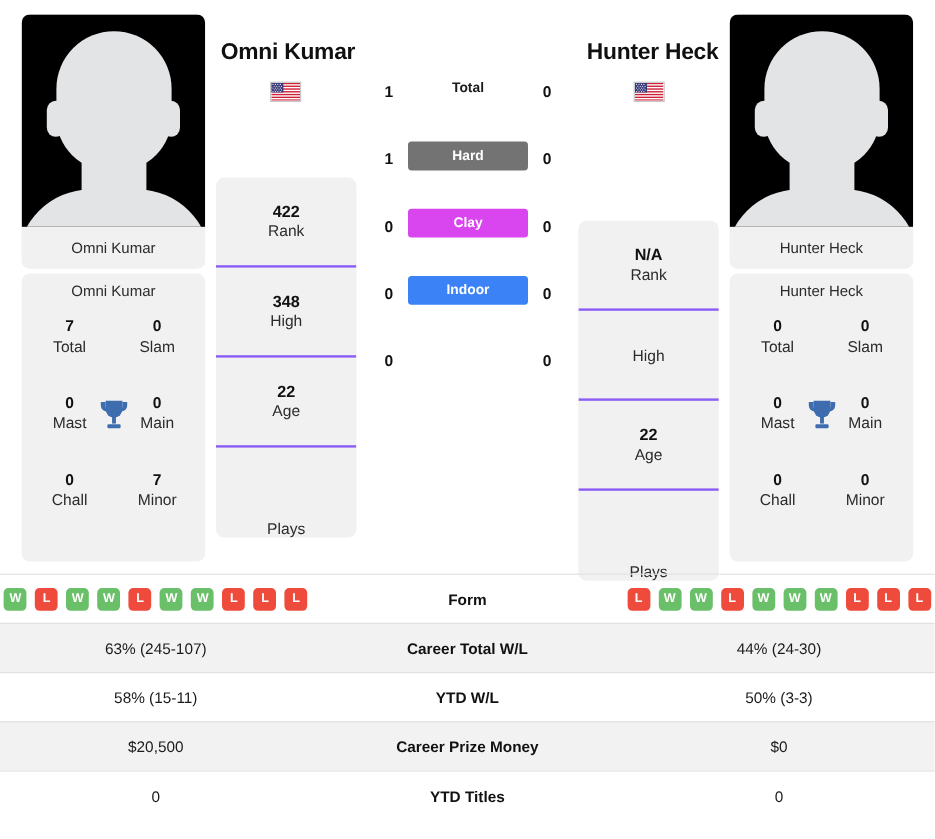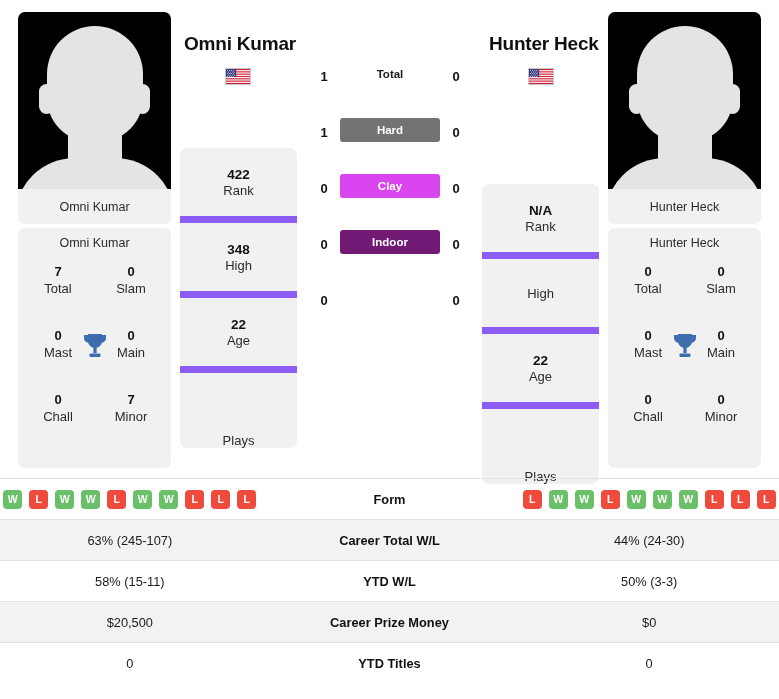--- a/index.html
+++ b/index.html
@@ -92,21 +92,21 @@
   
   .rank-card {
     position: absolute; width: 117px; border-radius: 7px;
     background: #f1f1f1; overflow: hidden;
   }
   .rank-card.left  { left: 180px; top: 148px; }
   .rank-card.right { left: 482px; top: 184px; }
   .rank-cell {
     height: 75px; display: flex; flex-direction: column;
     align-items: center; justify-content: center; gap: 1px;
-    border-bottom: 7px solid #8b5cf6;
+    border-bottom: 2px solid #8b5cf6;
   }
   .rank-card .rank-cell:last-child { border-bottom: none; justify-content: flex-end; }
   .rank-val { font-size: 13.5px; font-weight: bold; color: #111; }
   .rank-lab { font-size: 13px; color: #2b2b2b; }
 
   
   .stat-card {
     position: absolute; top: 228px; width: 153px; height: 240px;
     border-radius: 7px; background: #f1f1f1; padding-top: 8px;
   }
@@ -265,21 +265,21 @@
         <div class="surface-badge" style="background:#737373">Hard</div>
         <div class="score r">0</div>
       </div>
       <div class="h2h-row">
         <div class="score l">0</div>
         <div class="surface-badge" style="background:#d946ef">Clay</div>
         <div class="score r">0</div>
       </div>
       <div class="h2h-row">
         <div class="score l">0</div>
-        <div class="surface-badge" style="background:#701a75">Indoor</div>
+        <div class="surface-badge" style="background:#3b82f6">Indoor</div>
         <div class="score r">0</div>
       </div>
       <div class="h2h-row">
         <div class="score l">0</div>
         <div class="score r">0</div>
       </div>
     </div>
 
     <div class="rank-card left">
       <div class="rank-cell">

